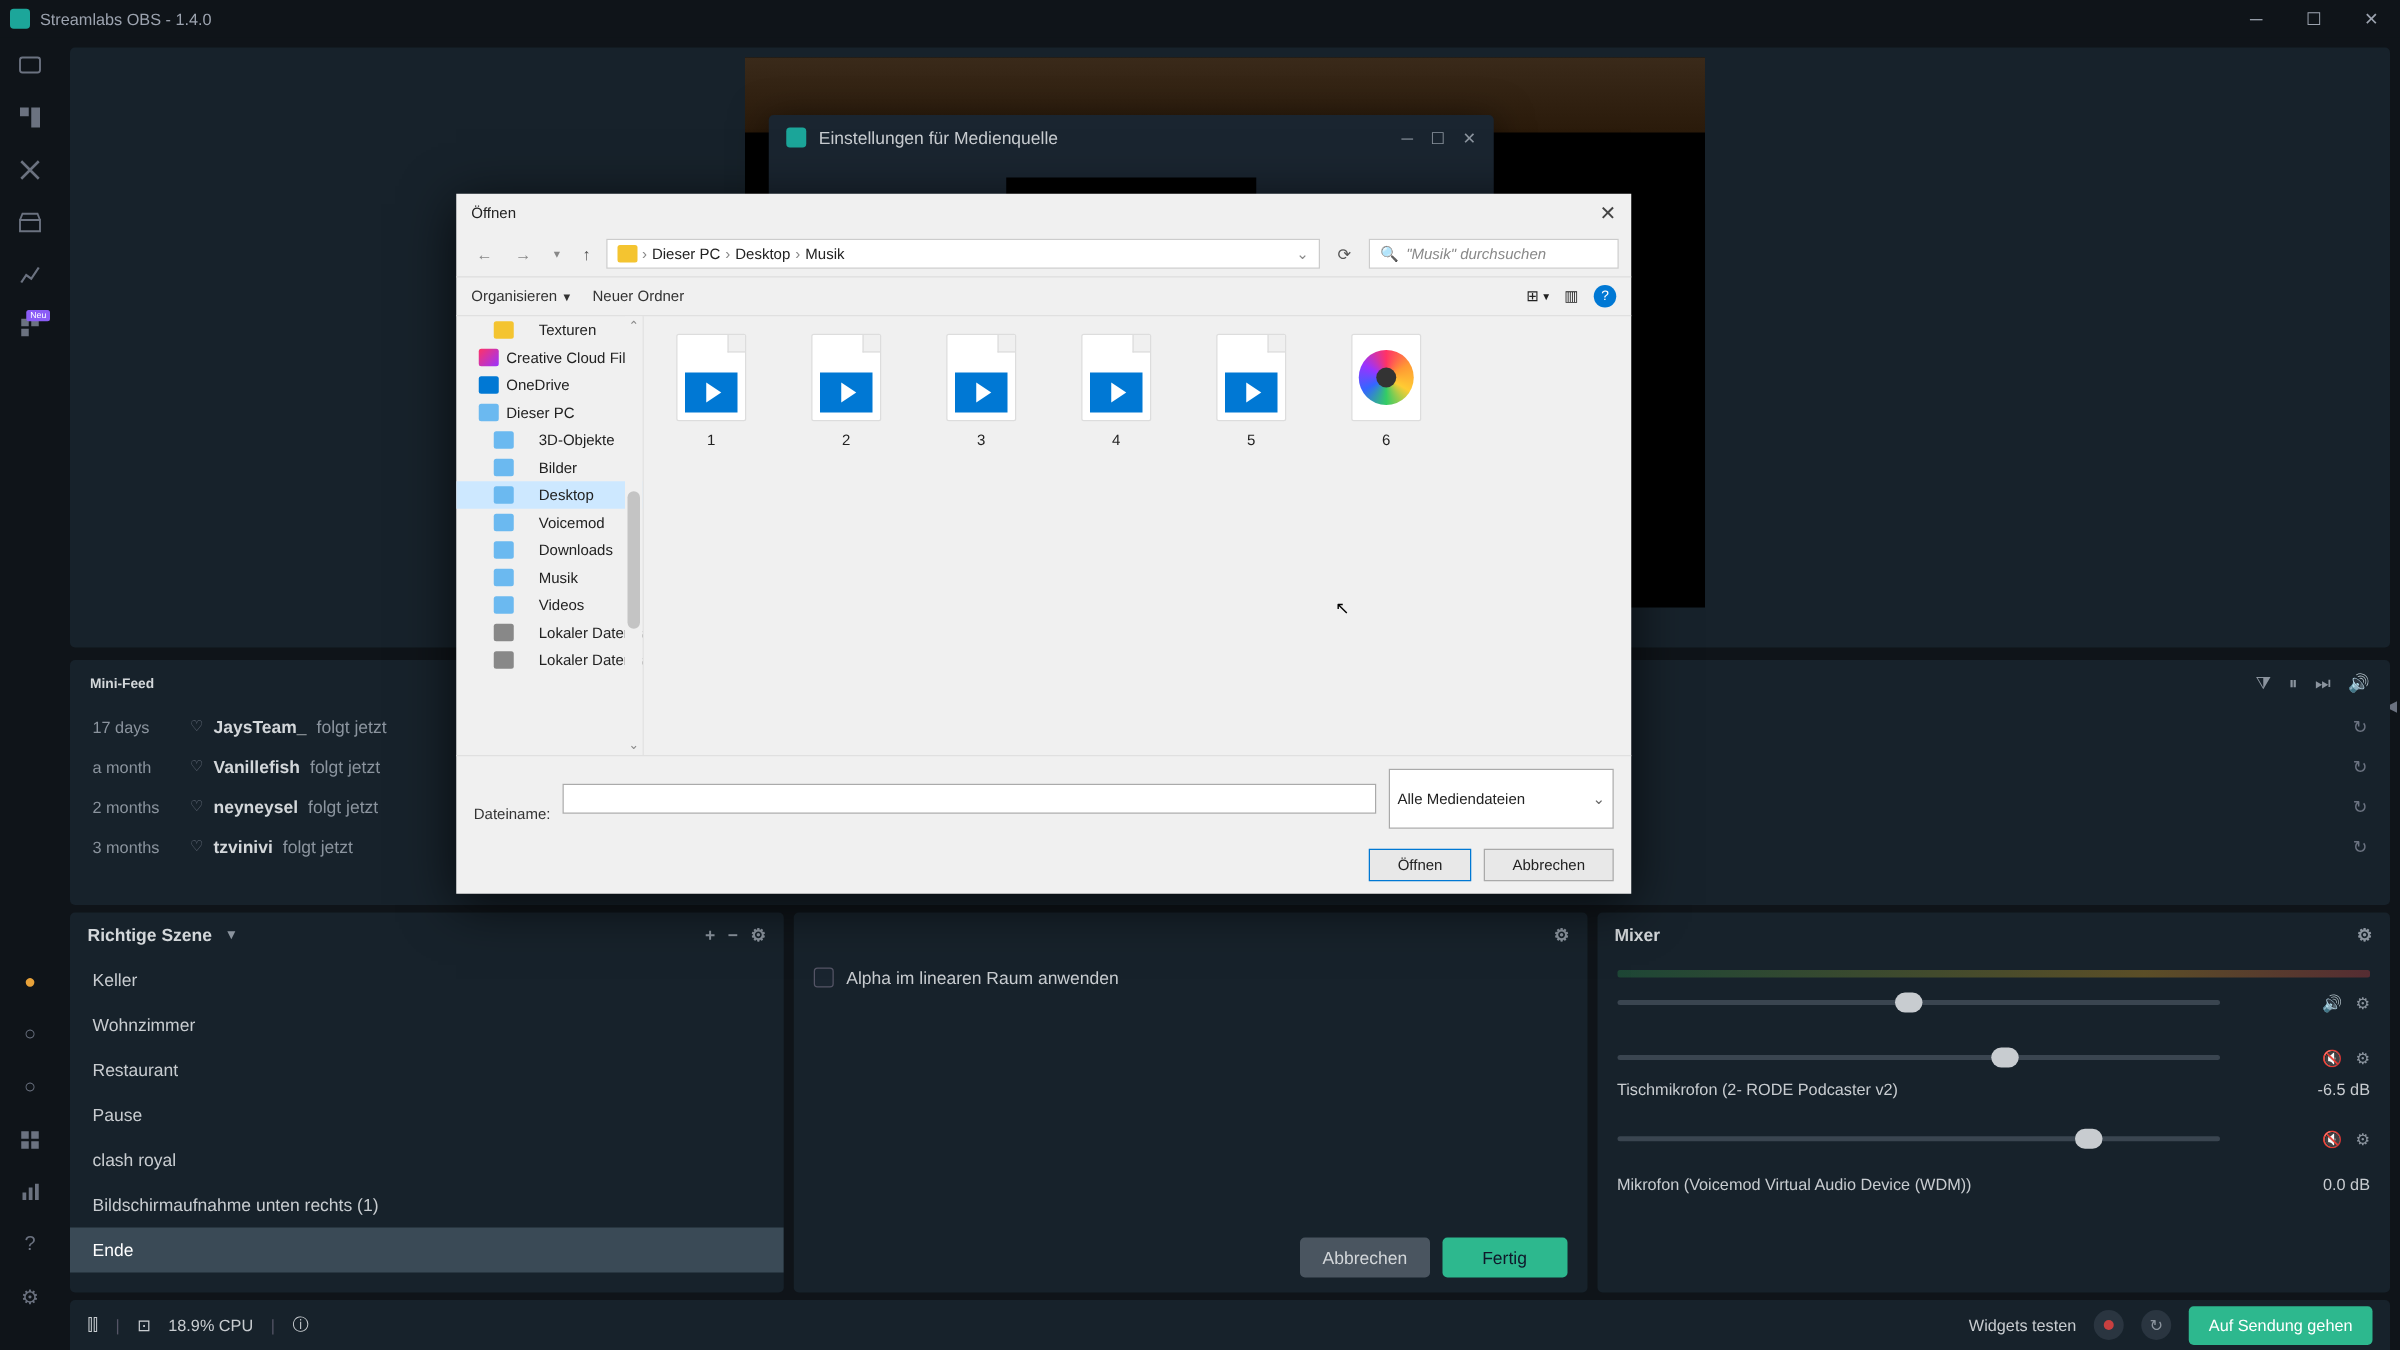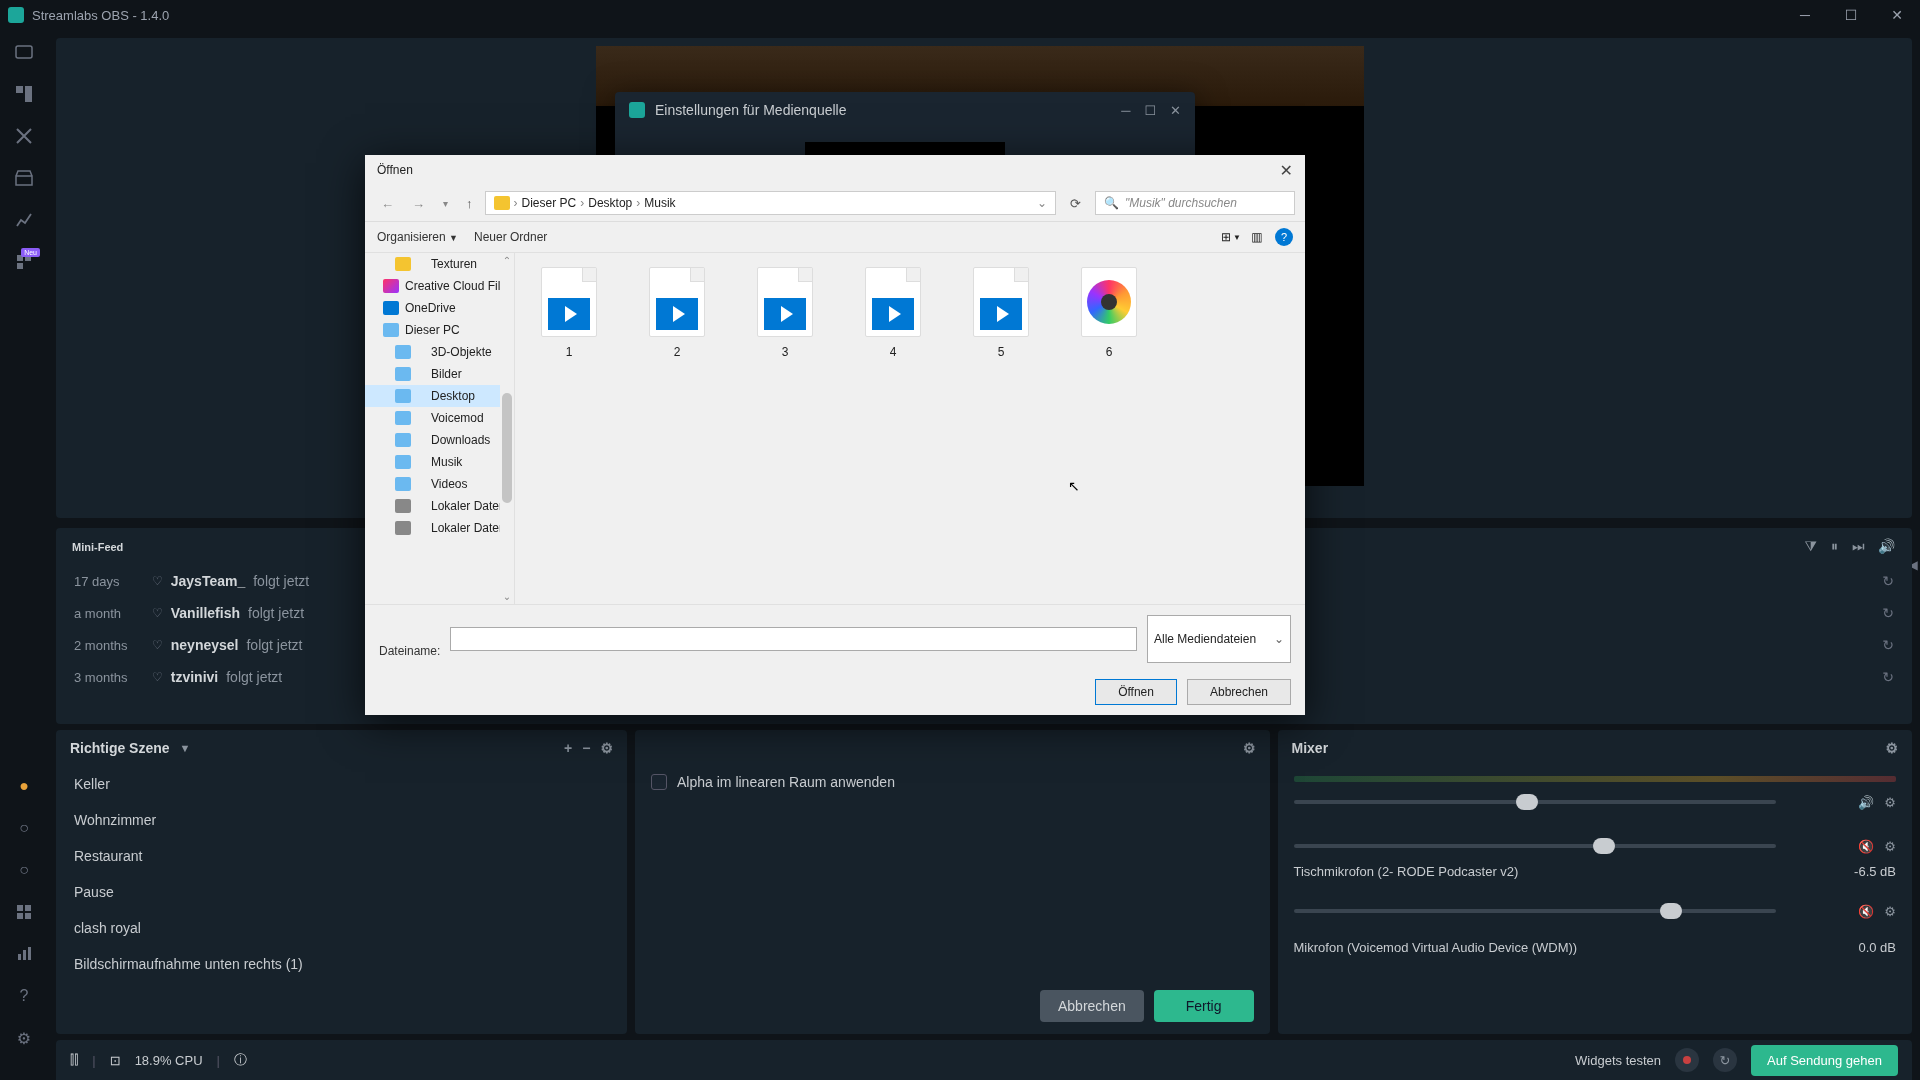--- a/index.html
+++ b/index.html
@@ -118,21 +118,21 @@
 .file-thumb .fold { position: absolute; top: 0; right: 0; width: 14px; height: 14px; background: #f0f0f0; border-bottom: 1px solid #ddd; border-left: 1px solid #ddd; }
 .file-thumb .play { position: absolute; bottom: 6px; left: 6px; right: 6px; height: 32px; background: #0078d4; display:flex; align-items:center; justify-content:center; }
 .file-thumb .play::after { content:''; border-left: 12px solid #fff; border-top: 8px solid transparent; border-bottom: 8px solid transparent; margin-left: 3px; }
 .file-thumb.music .circ { position: absolute; top: 50%; left: 50%; transform: translate(-50%,-50%); width: 44px; height: 44px; border-radius: 50%; background: conic-gradient(#ff3366, #ff9933, #ffcc33, #33cc66, #3366ff, #9933ff, #ff3366); display:flex; align-items:center; justify-content:center; }
 .file-thumb.music .circ::after { content:''; width: 16px; height: 16px; background: #333; border-radius: 50%; }
 .file-name { margin-top: 8px; font-size: 12px; color: #222; }
 .cursor-arrow { position: absolute; left: 553px; top: 225px; font-size: 14px; color: #000; pointer-events: none; }
 .filedlg-footer { padding: 10px 14px; border-top: 1px solid #e0e0e0; display: flex; align-items: center; gap: 10px; flex-wrap: wrap; }
 .fn-label { font-size: 12px; color: #333; margin-top: 24px; }
 .fn-input { flex: 1; border: 1px solid #aaa; background: #fff; padding: 4px 6px; font-size: 12px; min-width: 430px; }
-.fn-combo { border: 1px solid #aaa; background: #fff; padding: 16px 6px; font-size: 12px; width: 144px; display: flex; }
+.fn-combo { border: 1px solid #aaa; background: #fff; padding: 16px 6px; font-size: 12px; width: 180px; display: flex; }
 .fn-combo .dd { margin-left: auto; color: #666; }
 .btn-row { width: 100%; display: flex; justify-content: flex-end; gap: 10px; margin-top: 6px; }
 .win-btn { border: 1px solid #aaa; background: #e8e8e8; padding: 5px 22px; font-size: 12px; cursor: pointer; }
 .win-btn.primary { border: 1px solid #0078d4; }
 
 
 .right-collapse { position: absolute; right: 0; top: 520px; width: 14px; height: 30px; display:flex; align-items:center; justify-content:center; color: #6b7280; cursor: pointer; font-size: 12px; }
 
 svg { display: block; }
 </style>
@@ -270,20 +270,21 @@
           <span>⚙</span>
         </div>
       </div>
       <div class="panel-body" id="scene-list">
           <div class="scene-row">Keller</div>
           <div class="scene-row">Wohnzimmer</div>
           <div class="scene-row">Restaurant</div>
           <div class="scene-row">Pause</div>
           <div class="scene-row">clash royal</div>
           <div class="scene-row">Bildschirmaufnahme unten rechts (1)</div>
+          <div class="scene-row active">Ende</div>
         </div>
     </div>
 
     <div class="panel" style="flex:1">
       <div class="panel-header">
         <span></span>
         <div class="ctrl">
           <span>⚙</span>
         </div>
       </div>

